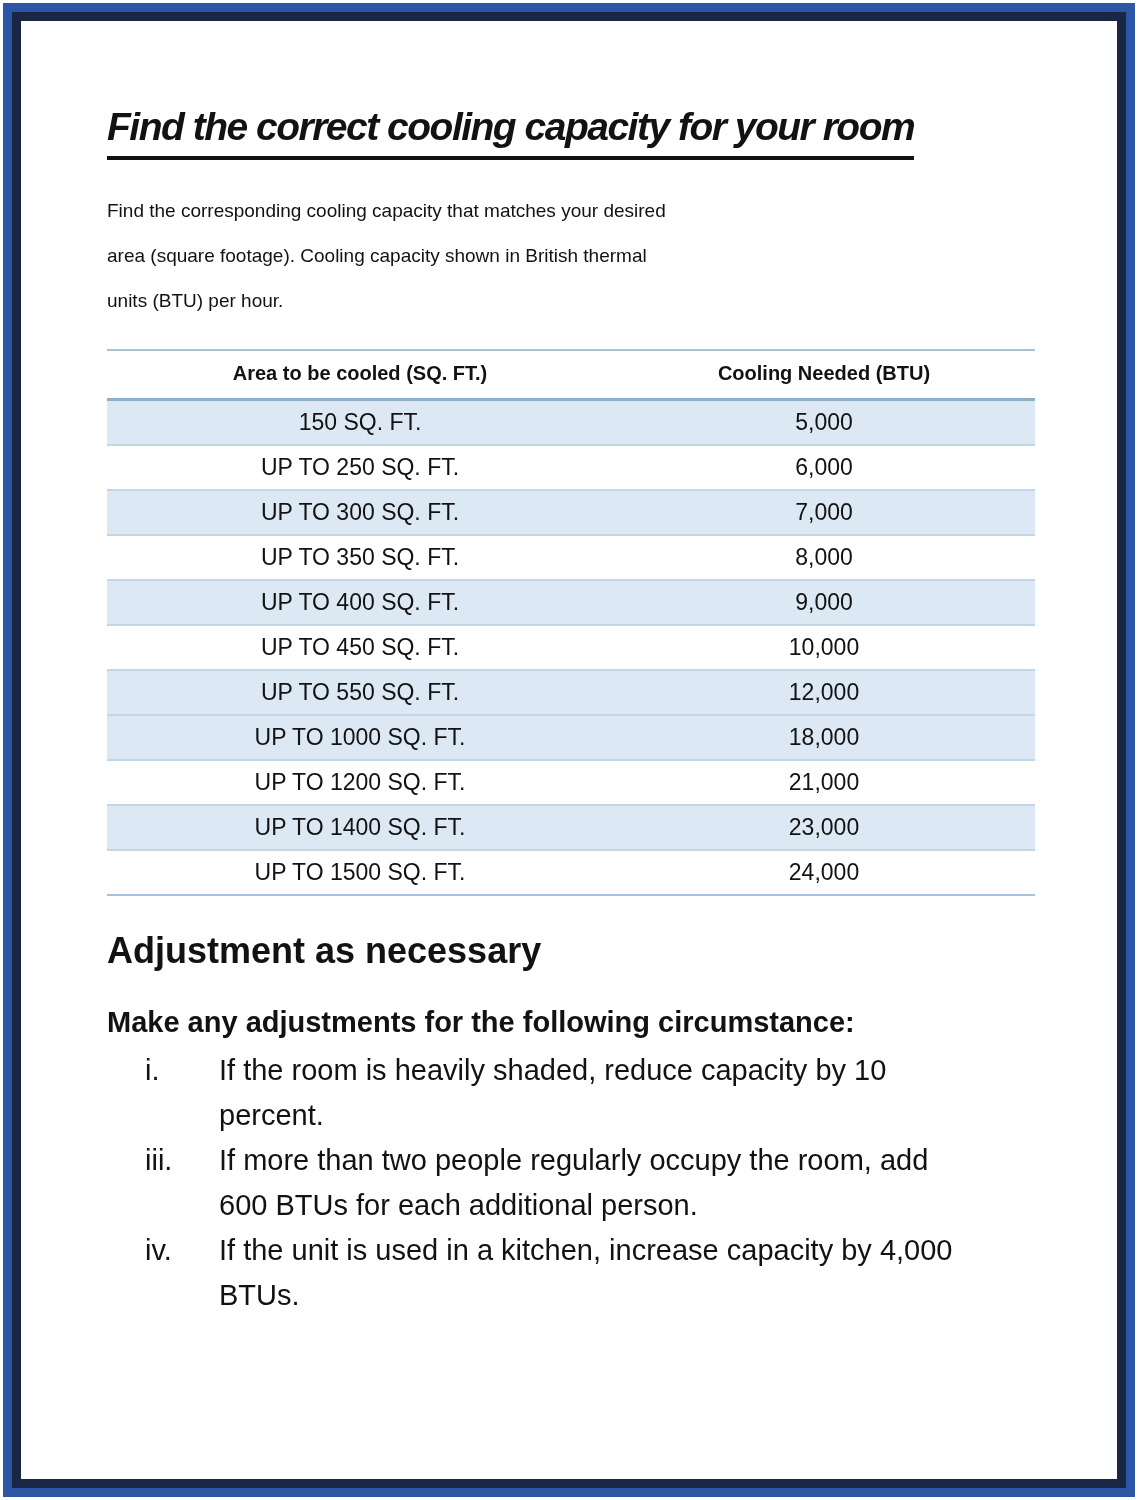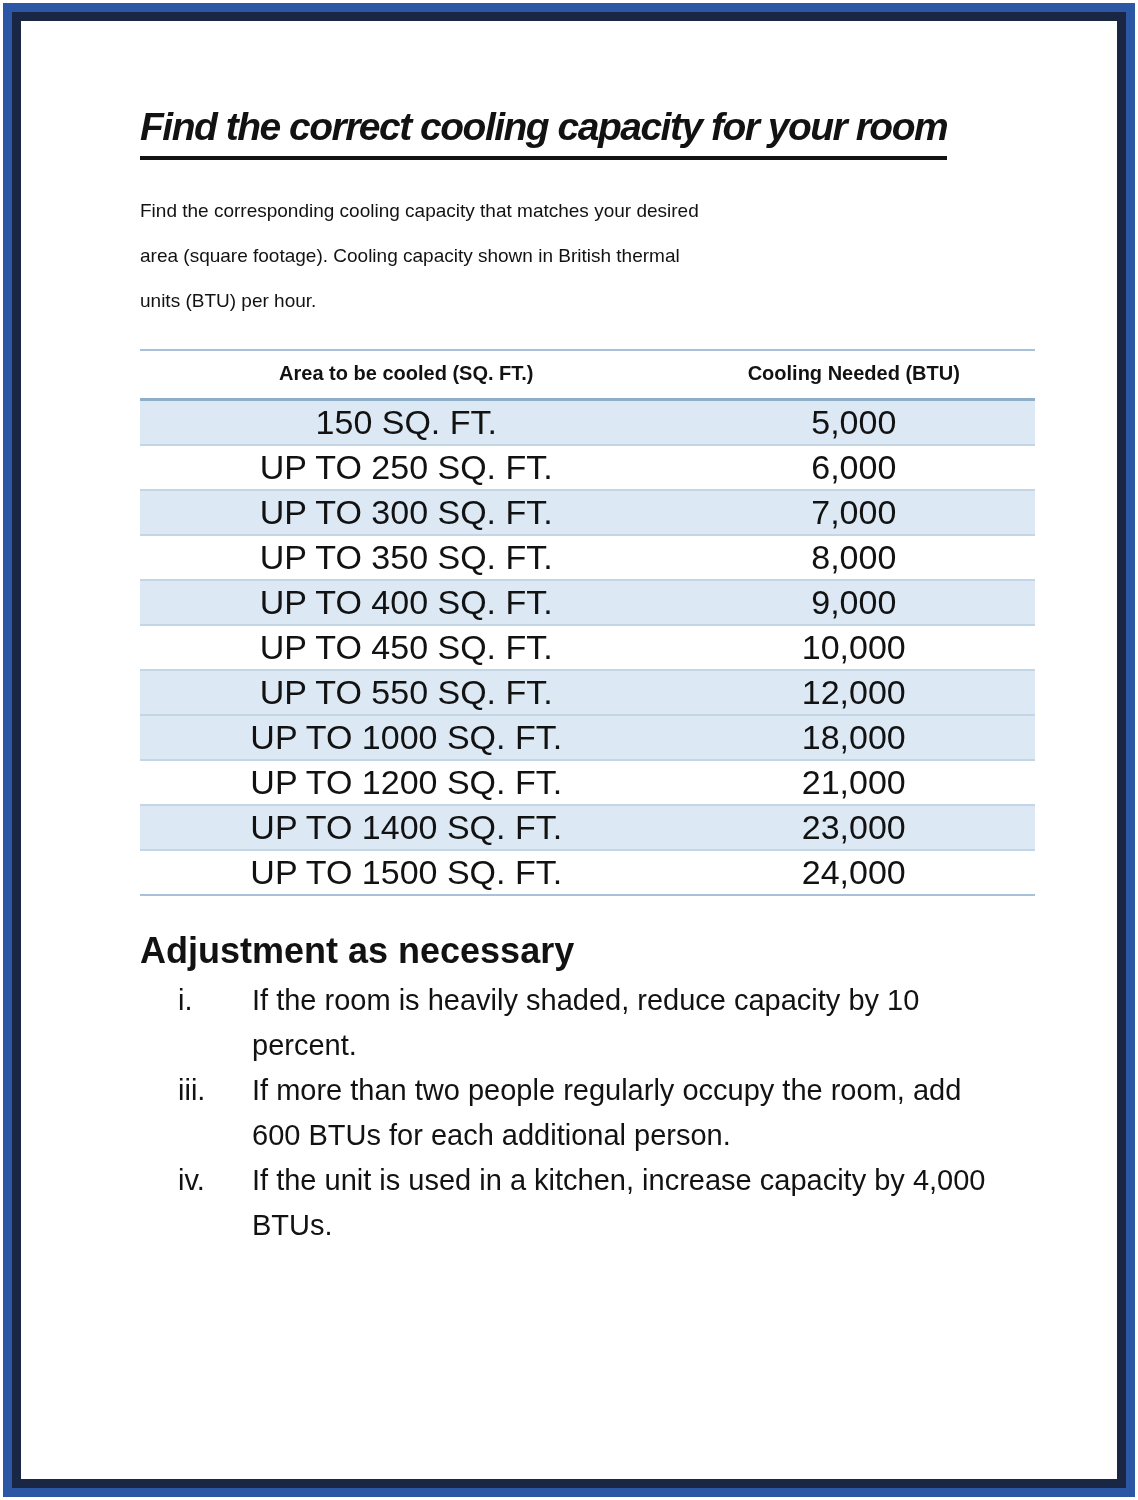--- a/index.html
+++ b/index.html
@@ -12,21 +12,20 @@
     color: var(--text, #121212);
   }
   .frame-blue {
     height: 100%; box-sizing: border-box;
     border: 9px solid var(--frame_blue, #2b57a5);
   }
   .frame-navy {
     height: 100%; box-sizing: border-box;
     border: 9px solid var(--frame_navy, #1a2744);
     background: #ffffff;
-    padding-left: 33px;
   }
   .content {
     height: 100%; box-sizing: border-box;
     padding: 84px 82px 0 86px;
   }
   h1.title {
     margin: 0;
     font-size: 39px;
     font-weight: 700;
     font-style: italic;
@@ -43,21 +42,21 @@
     margin-top: 26px;
     border-top: 2px solid var(--table_line, #a7c2d8);
   }
   table.capacity th {
     font-size: 20px; font-weight: 700;
     text-align: center;
     padding: 11px 0 13px 0;
     border-bottom: 3px solid var(--header_line, #8fafc9);
   }
   table.capacity td {
-    font-size: 34px;
+    font-size: 23px;
     text-align: center;
     height: 43px;
     padding: 0;
     border-bottom: 2px solid var(--row_line, #c3d6e5);
   }
   table.capacity tr.shaded td { background: var(--row_shade, #dce9f5); }
   table.capacity tr:last-child td { border-bottom: 2px solid var(--table_line, #a7c2d8); }
   h2.section { margin: 34px 0 0 0; font-size: 36px; font-weight: 700; }
   .adjust-intro { margin-top: 30px; font-size: 29px; font-weight: 700; line-height: 40px; }
   .list { margin-top: 6px; font-size: 29px; line-height: 45px; }
@@ -134,20 +133,21 @@
               </tr>
             <tr>
                 <td>UP TO 1500 SQ. FT.</td>
                 <td>24,000</td>
               </tr>
           </tbody>
         </table>
 
         <h2 class="section">Adjustment as necessary</h2>
 
+        <div class="adjust-intro">Make any adjustments for the following circumstance:</div>
 
         <div class="list">
           <div class="list-item">
             <span class="num">i.</span>
             <span class="txt">
               <div>If the room is heavily shaded, reduce capacity by 10</div>
               <div>percent.</div>
             </span>
           </div>
           <div class="list-item">

